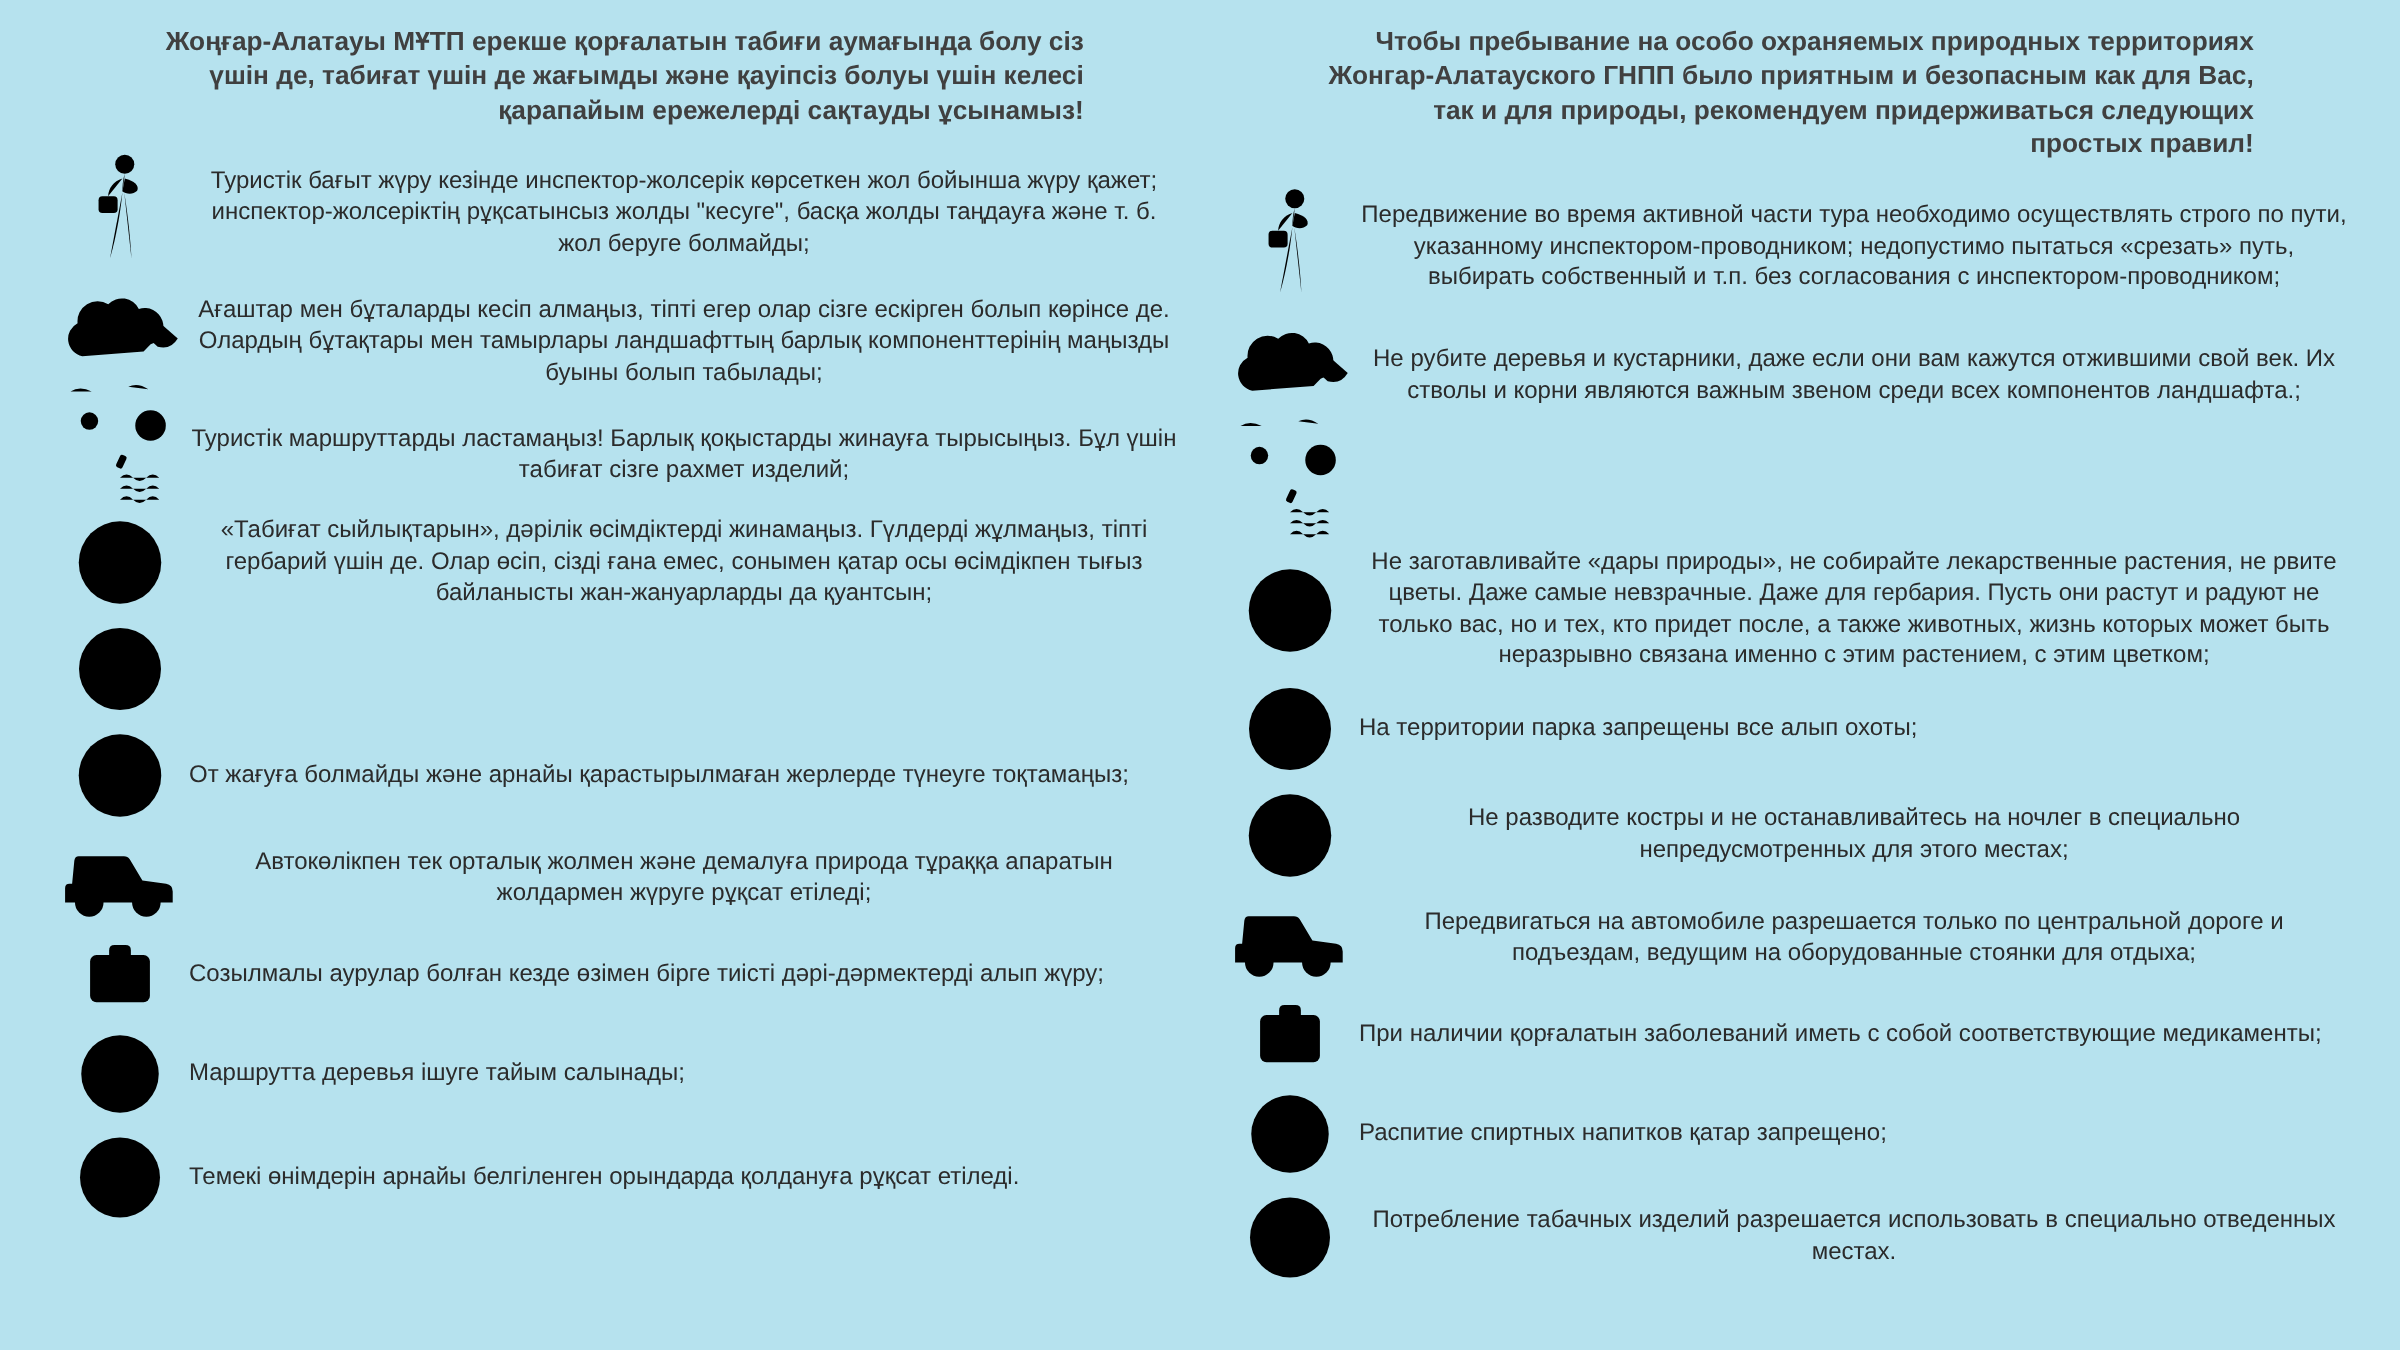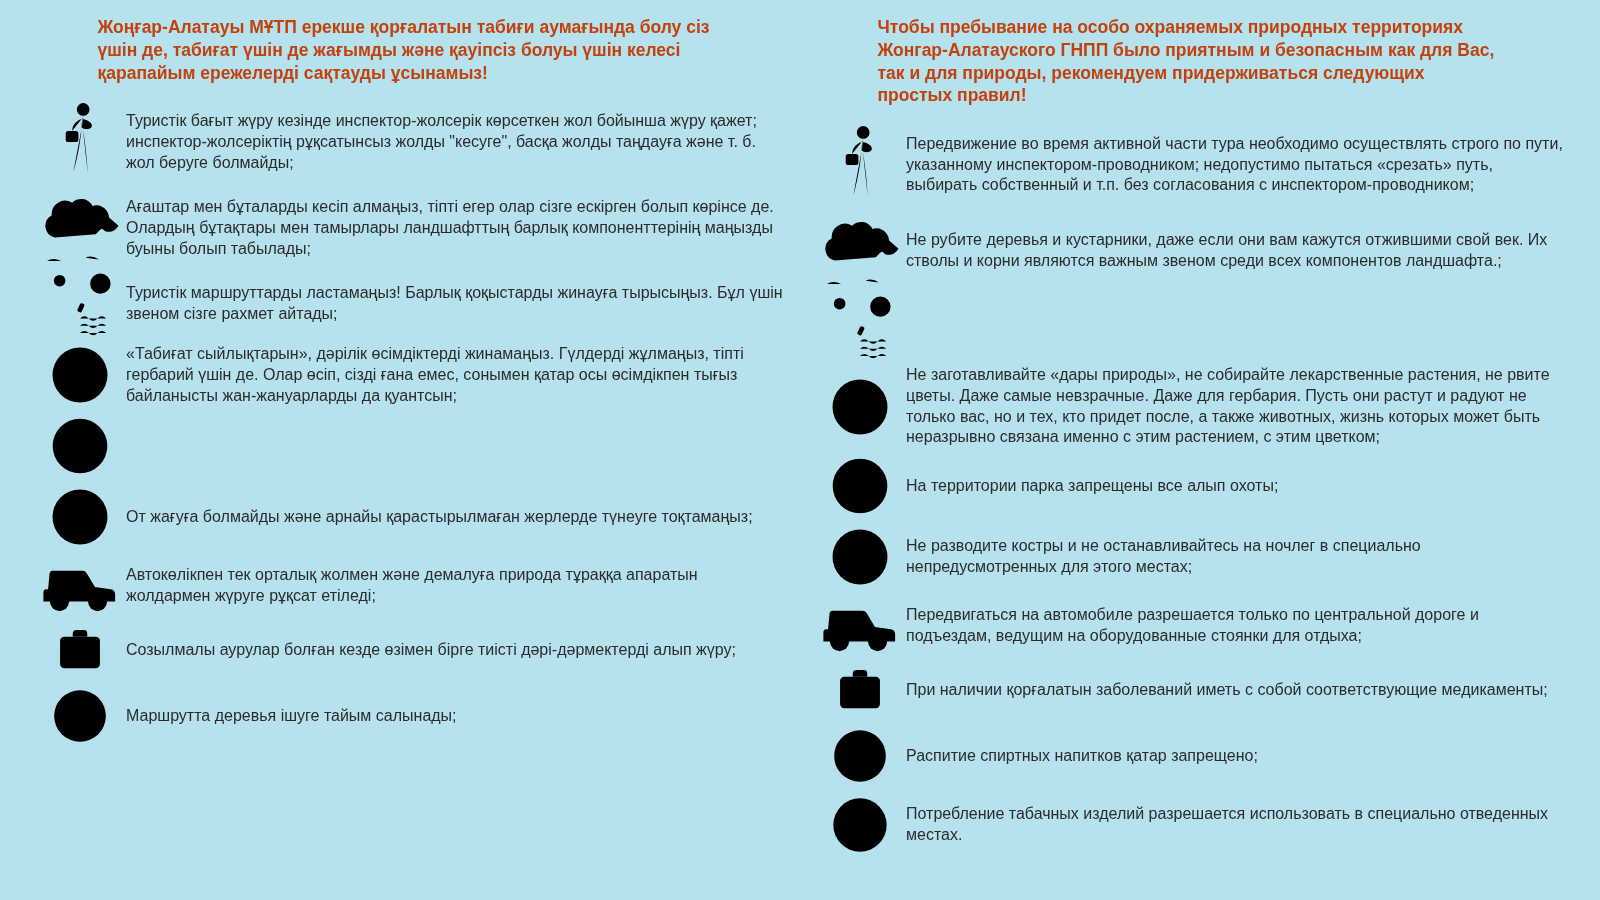--- a/index.html
+++ b/index.html
@@ -5,27 +5,27 @@
   html,body{margin:0;padding:0;}
   body{
     width:1600px;height:900px;overflow:hidden;
     background:#b6e2ee;
     font-family:"Liberation Sans","DejaVu Sans",sans-serif;
     color:#2b2b2b;
   }
   .wrap{display:flex;padding:10px 20px 0 20px;box-sizing:border-box;}
   .column{width:50%;padding:0 14px;box-sizing:border-box;}
   .title{
-    font-weight:700;font-size:17.5px;line-height:1.3;text-align:left;
-    color:#c2410c;max-width:625px;margin:6px auto 16px auto;
+    font-weight:700;font-size:17.5px;line-height:1.3;text-align:right;
+    color:#404040;max-width:625px;margin:6px auto 16px auto;
   }
   .rules{display:flex;flex-direction:column;}
   .rule{display:flex;align-items:center;margin-bottom:6px;}
   .rule .icon{flex:0 0 92px;display:flex;justify-content:center;align-items:center;}
-  .rule p{margin:0;font-size:16px;line-height:1.3;color:#2b2b2b;}
+  .rule p{margin:0;font-size:16px;line-height:1.3;color:#2b2b2b;text-align:center;}
   
   .icon svg{width:62px;height:62px;display:block;}
   .icon.hiker svg{width:54px;height:84px;}
   .icon.no-tree-cutting svg{width:88px;height:76px;}
   .icon.no-littering svg{width:70px;height:64px;}
   .icon.no-flower-picking svg{width:66px;height:66px;}
   .icon.no-hunting svg{width:64px;height:64px;}
   .icon.no-campfire svg{width:66px;height:66px;}
   .icon.jeep svg{width:82px;height:59px;}
   .icon.first-aid-kit svg{width:58px;height:58px;}
@@ -163,21 +163,21 @@
             </svg>
           </span>
           <p>Ағаштар мен бұталарды кесіп алмаңыз, тіпті егер олар сізге ескірген болып көрінсе де. Олардың бұтақтары мен тамырлары ландшафттың барлық компоненттерінің маңызды буыны болып табылады;</p>
         </div>
         <div class="rule">
           <span class="icon no-littering">
             <svg viewBox="0 0 48 44">
               <use href="#sym-no-littering"></use>
             </svg>
           </span>
-          <p>Туристік маршруттарды ластамаңыз! Барлық қоқыстарды жинауға тырысыңыз. Бұл үшін звеном сізге рахмет айтады;</p>
+          <p>Туристік маршруттарды ластамаңыз! Барлық қоқыстарды жинауға тырысыңыз. Бұл үшін табиғат сізге рахмет изделий;</p>
         </div>
         <div class="rule">
           <span class="icon no-flower-picking">
             <svg viewBox="0 0 48 48">
               <use href="#sym-no-flower-picking"></use>
             </svg>
           </span>
           <p>«Табиғат сыйлықтарын», дәрілік өсімдіктерді жинамаңыз. Гүлдерді жұлмаңыз, тіпті гербарий үшін де. Олар өсіп, сізді ғана емес, сонымен қатар осы өсімдікпен тығыз байланысты жан-жануарларды да қуантсын;</p>
         </div>
         <div class="rule">
@@ -211,20 +211,28 @@
           </span>
           <p>Созылмалы аурулар болған кезде өзімен бірге тиісті дәрі-дәрмектерді алып жүру;</p>
         </div>
         <div class="rule">
           <span class="icon no-alcohol">
             <svg viewBox="0 0 48 48">
               <use href="#sym-no-alcohol"></use>
             </svg>
           </span>
           <p>Маршрутта деревья ішуге тайым салынады;</p>
+        </div>
+        <div class="rule">
+          <span class="icon no-smoking">
+            <svg viewBox="0 0 48 48">
+              <use href="#sym-no-smoking"></use>
+            </svg>
+          </span>
+          <p>Темекі өнімдерін арнайы белгіленген орындарда қолдануға рұқсат етіледі.</p>
         </div>
       </div>
   </section>
   <section class="column">
     <h2 class="title">Чтобы пребывание на особо охраняемых природных территориях Жонгар-Алатауского ГНПП было приятным и безопасным как для Вас, так и для природы, рекомендуем придерживаться следующих простых правил!</h2>
     <div class="rules">
         <div class="rule">
           <span class="icon hiker">
             <svg viewBox="0 0 34 52">
               <use href="#sym-hiker"></use>

